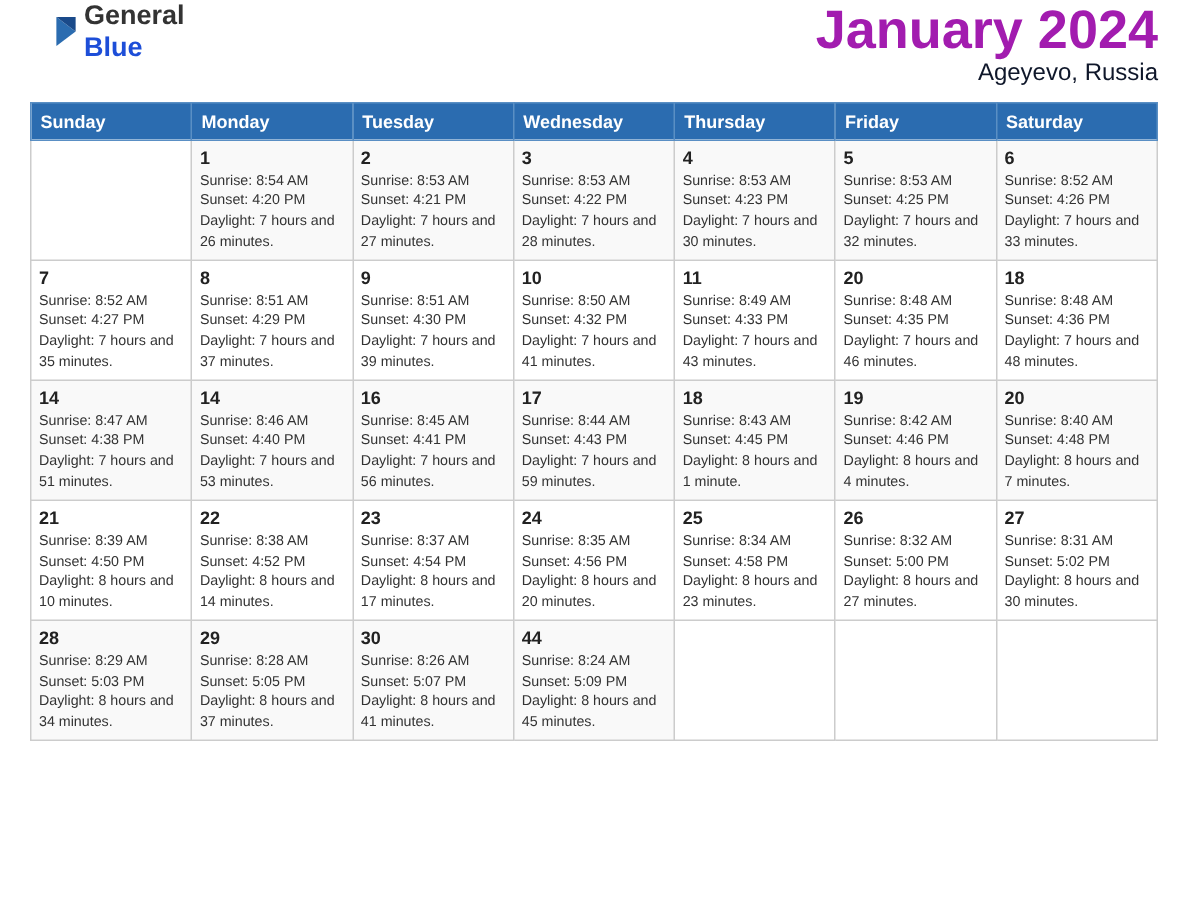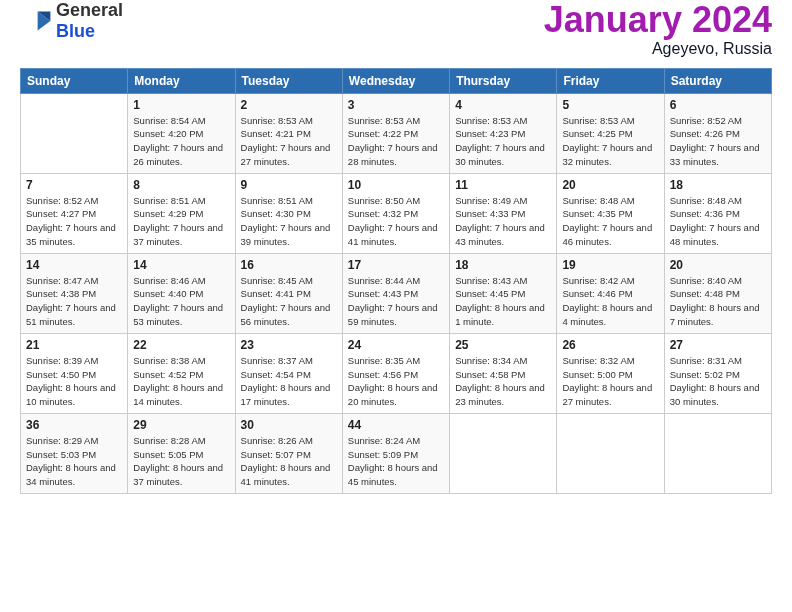--- a/index.html
+++ b/index.html
@@ -232,21 +232,21 @@
             <div class="day-num">26</div>
         <div class="day-info">Sunrise: 8:32 AM<br>Sunset: 5:00 PM<br>Daylight: 8 hours and 27 minutes.</div>
           </td>
           <td>
             <div class="day-num">27</div>
         <div class="day-info">Sunrise: 8:31 AM<br>Sunset: 5:02 PM<br>Daylight: 8 hours and 30 minutes.</div>
           </td>
         </tr>
         <tr>
           <td>
-            <div class="day-num">36</div>
+            <div class="day-num">28</div>
         <div class="day-info">Sunrise: 8:29 AM<br>Sunset: 5:03 PM<br>Daylight: 8 hours and 34 minutes.</div>
           </td>
           <td>
             <div class="day-num">29</div>
         <div class="day-info">Sunrise: 8:28 AM<br>Sunset: 5:05 PM<br>Daylight: 8 hours and 37 minutes.</div>
           </td>
           <td>
             <div class="day-num">30</div>
         <div class="day-info">Sunrise: 8:26 AM<br>Sunset: 5:07 PM<br>Daylight: 8 hours and 41 minutes.</div>
           </td>

